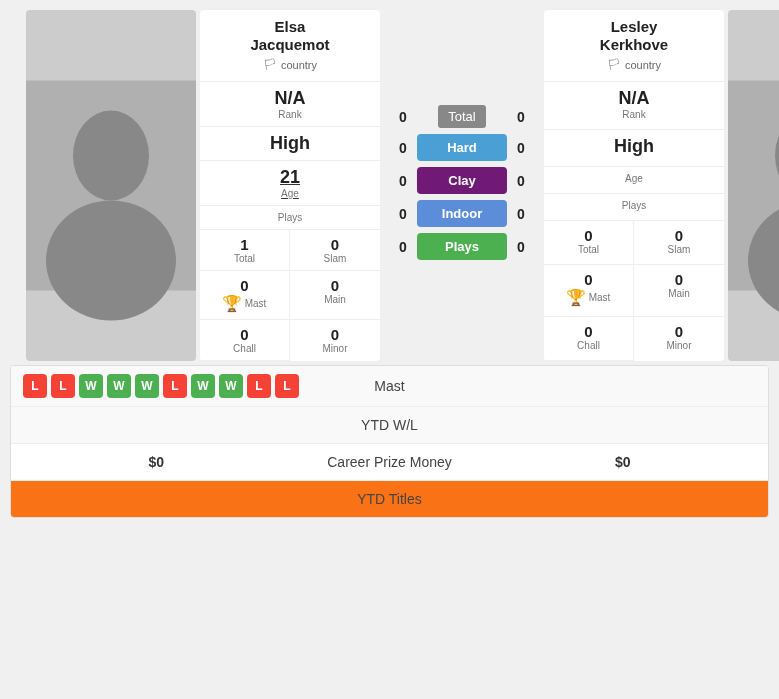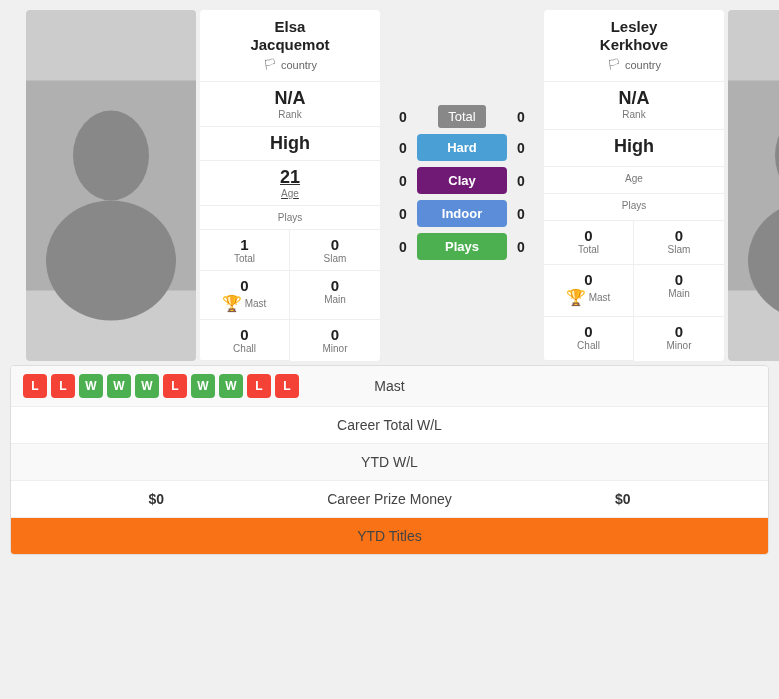--- a/index.html
+++ b/index.html
@@ -401,25 +401,20 @@
             <div class="form-badge form-badge-w">W</div>
             <div class="form-badge form-badge-w">W</div>
             <div class="form-badge form-badge-l">L</div>
             <div class="form-badge form-badge-l">L</div>
           </div>
       </div>
       <div style="width:150px; text-align:center; font-size:14px; color:#444;">Mast</div>
       <div style="flex:1;"></div>
     </div>
 
-    <div style="display:flex; align-items:center; padding:10px 12px; border-bottom:1px solid #eee;">
-      <div style="flex:1; text-align:center; font-size:13px;"></div>
-      <div style="width:200px; text-align:center; font-size:14px; color:#444;">Career Total W/L</div>
-      <div style="flex:1; text-align:center; font-size:13px;"></div>
-    </div>
 
     <div style="display:flex; align-items:center; padding:10px 12px; border-bottom:1px solid #eee; background:#f9f9f9;">
       <div style="flex:1; text-align:center; font-size:13px;"></div>
       <div style="width:200px; text-align:center; font-size:14px; color:#444;">YTD W/L</div>
       <div style="flex:1; text-align:center; font-size:13px;"></div>
     </div>
 
     <div style="display:flex; align-items:center; padding:10px 12px; border-bottom:1px solid #eee;">
       <div style="flex:1; text-align:center; font-size:14px; font-weight:bold;">$0</div>
       <div style="width:200px; text-align:center; font-size:14px; color:#444;">Career Prize Money</div>

